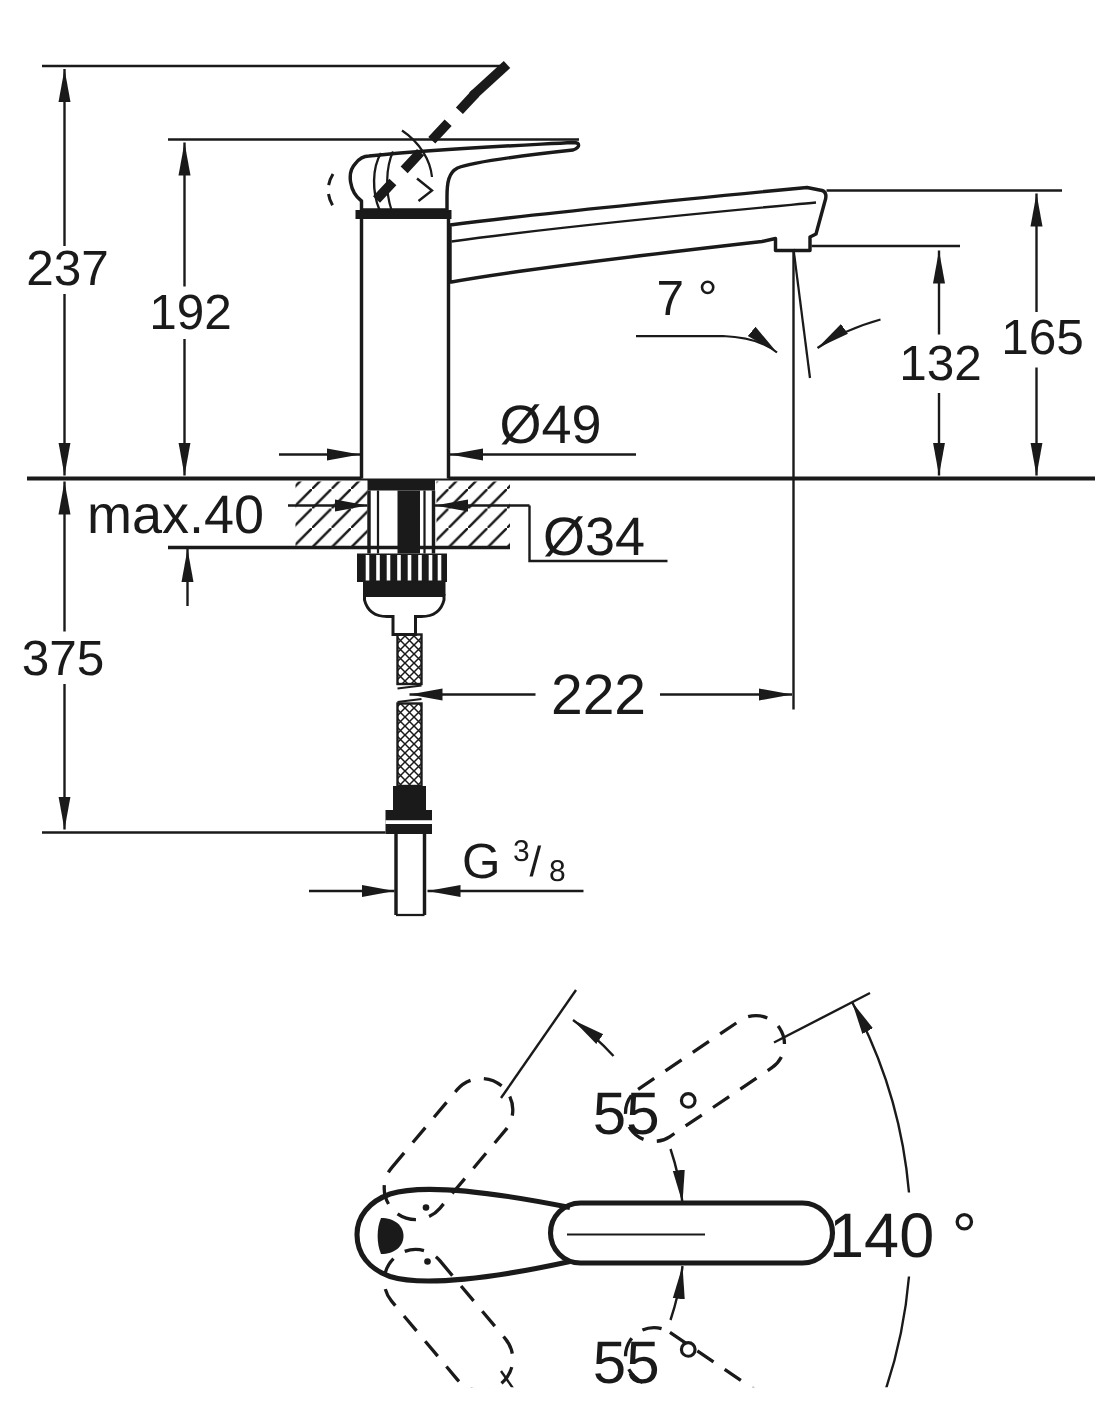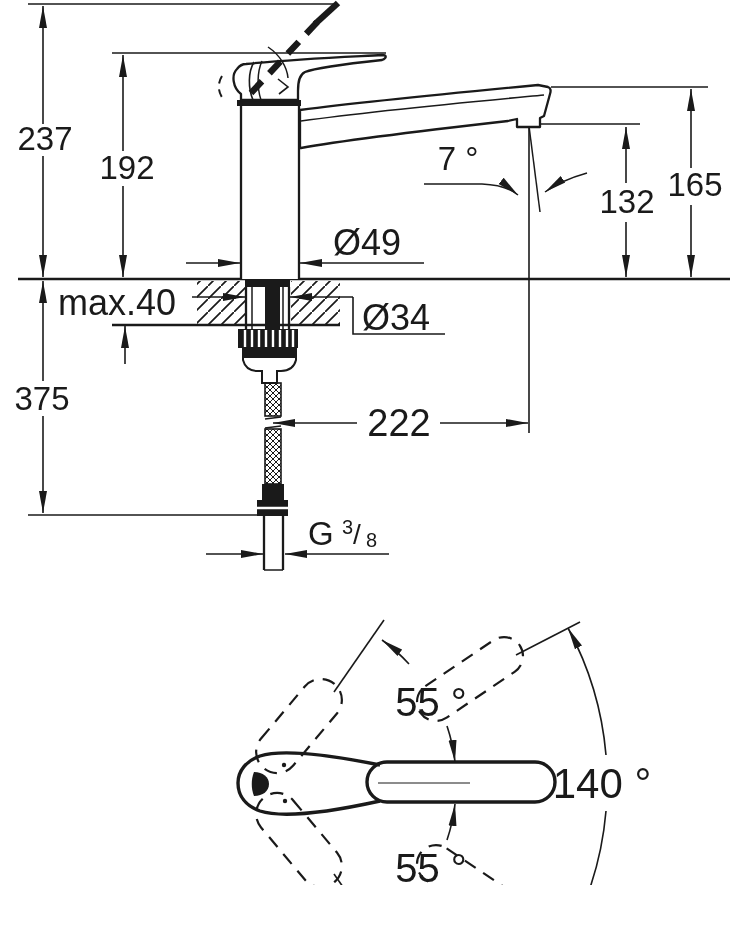--- a/index.html
+++ b/index.html
@@ -1,16 +1,16 @@
 <!DOCTYPE html>
 <html><head>
 <meta charset="utf-8">
 <style>
   html,body{margin:0;padding:0;background:#ffffff;}
-  .canvas{position:relative;width:732px;height:885px;background:#ffffff;overflow:hidden;}
+  .canvas{position:relative;width:732px;height:885px;background:#ffffff;overflow:hidden;margin-top:40px;}
   svg{display:block;}
   text{font-family:"Liberation Sans","DejaVu Sans",sans-serif;fill:#1a1a1a;}
   .t33{font-size:33px;}
   .t36{font-size:36px;}
   .t38{font-size:38px;}
   .t40{font-size:40px;}
   .t42{font-size:42px;}
   .t20{font-size:20px;}
   .t28{font-size:28px;}
   .mid{text-anchor:middle;}

